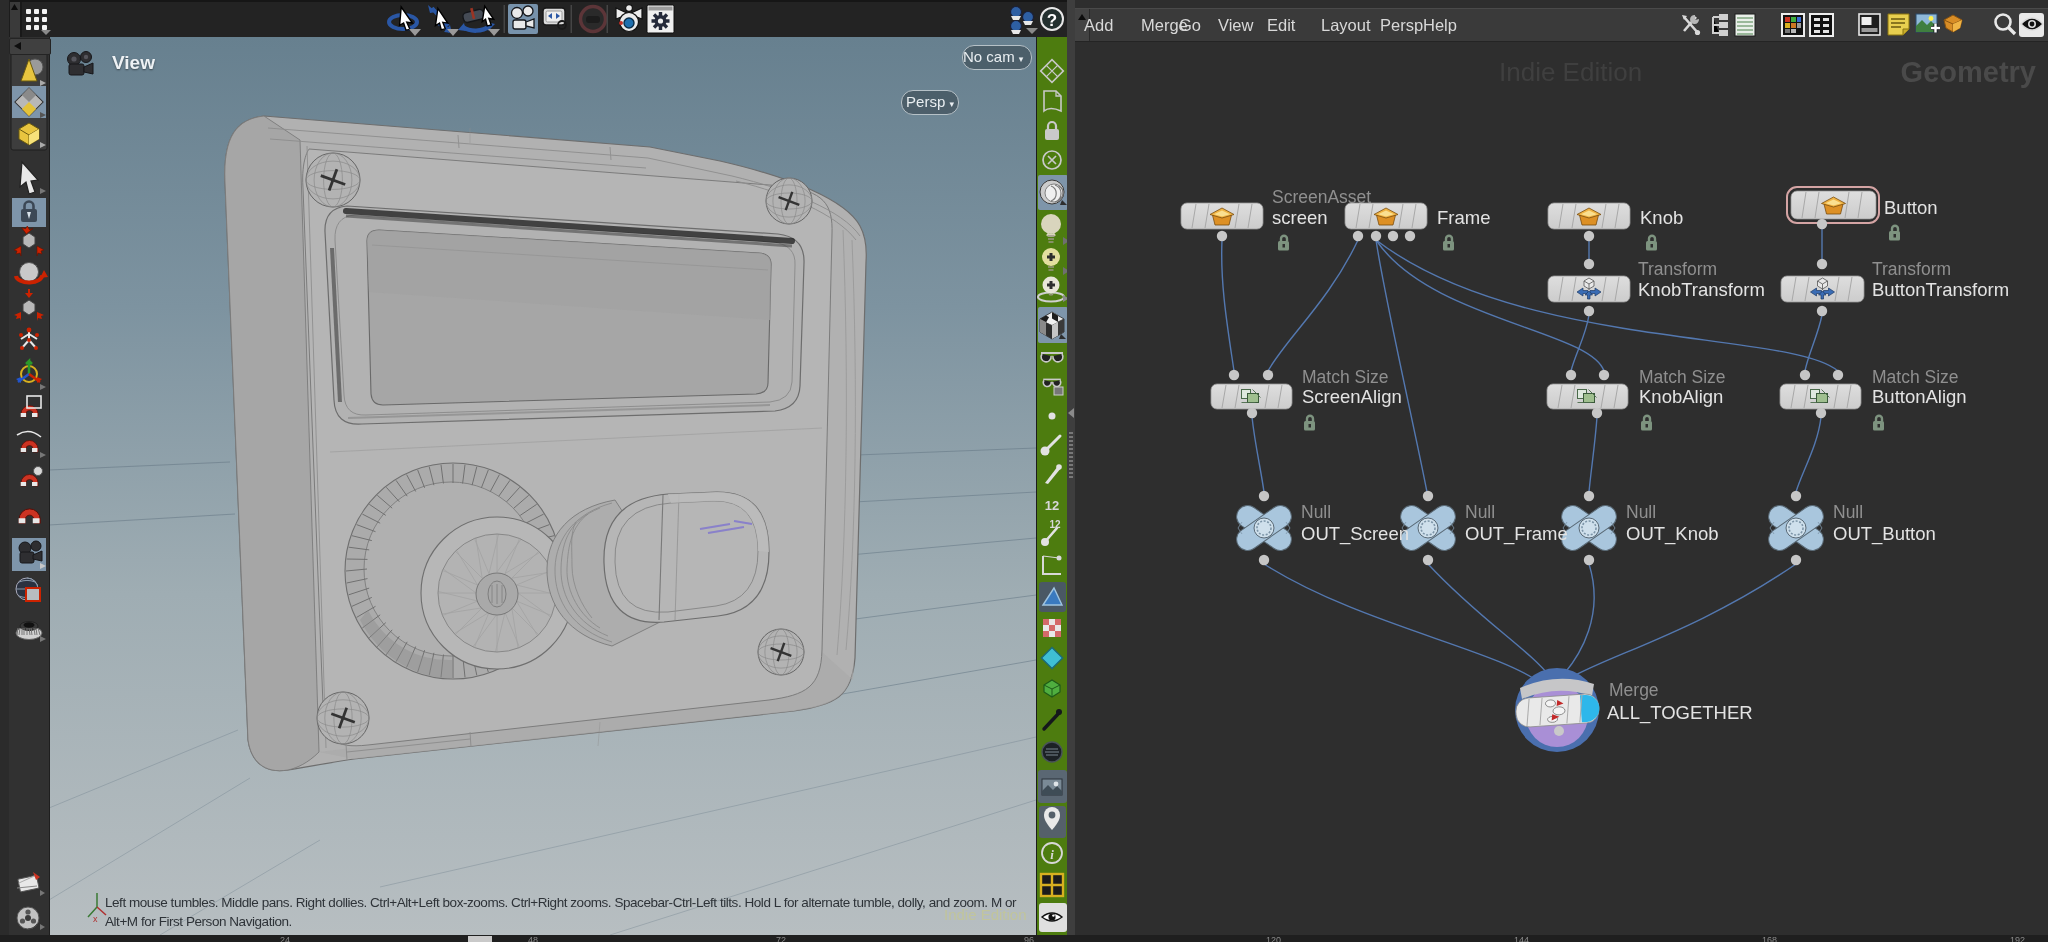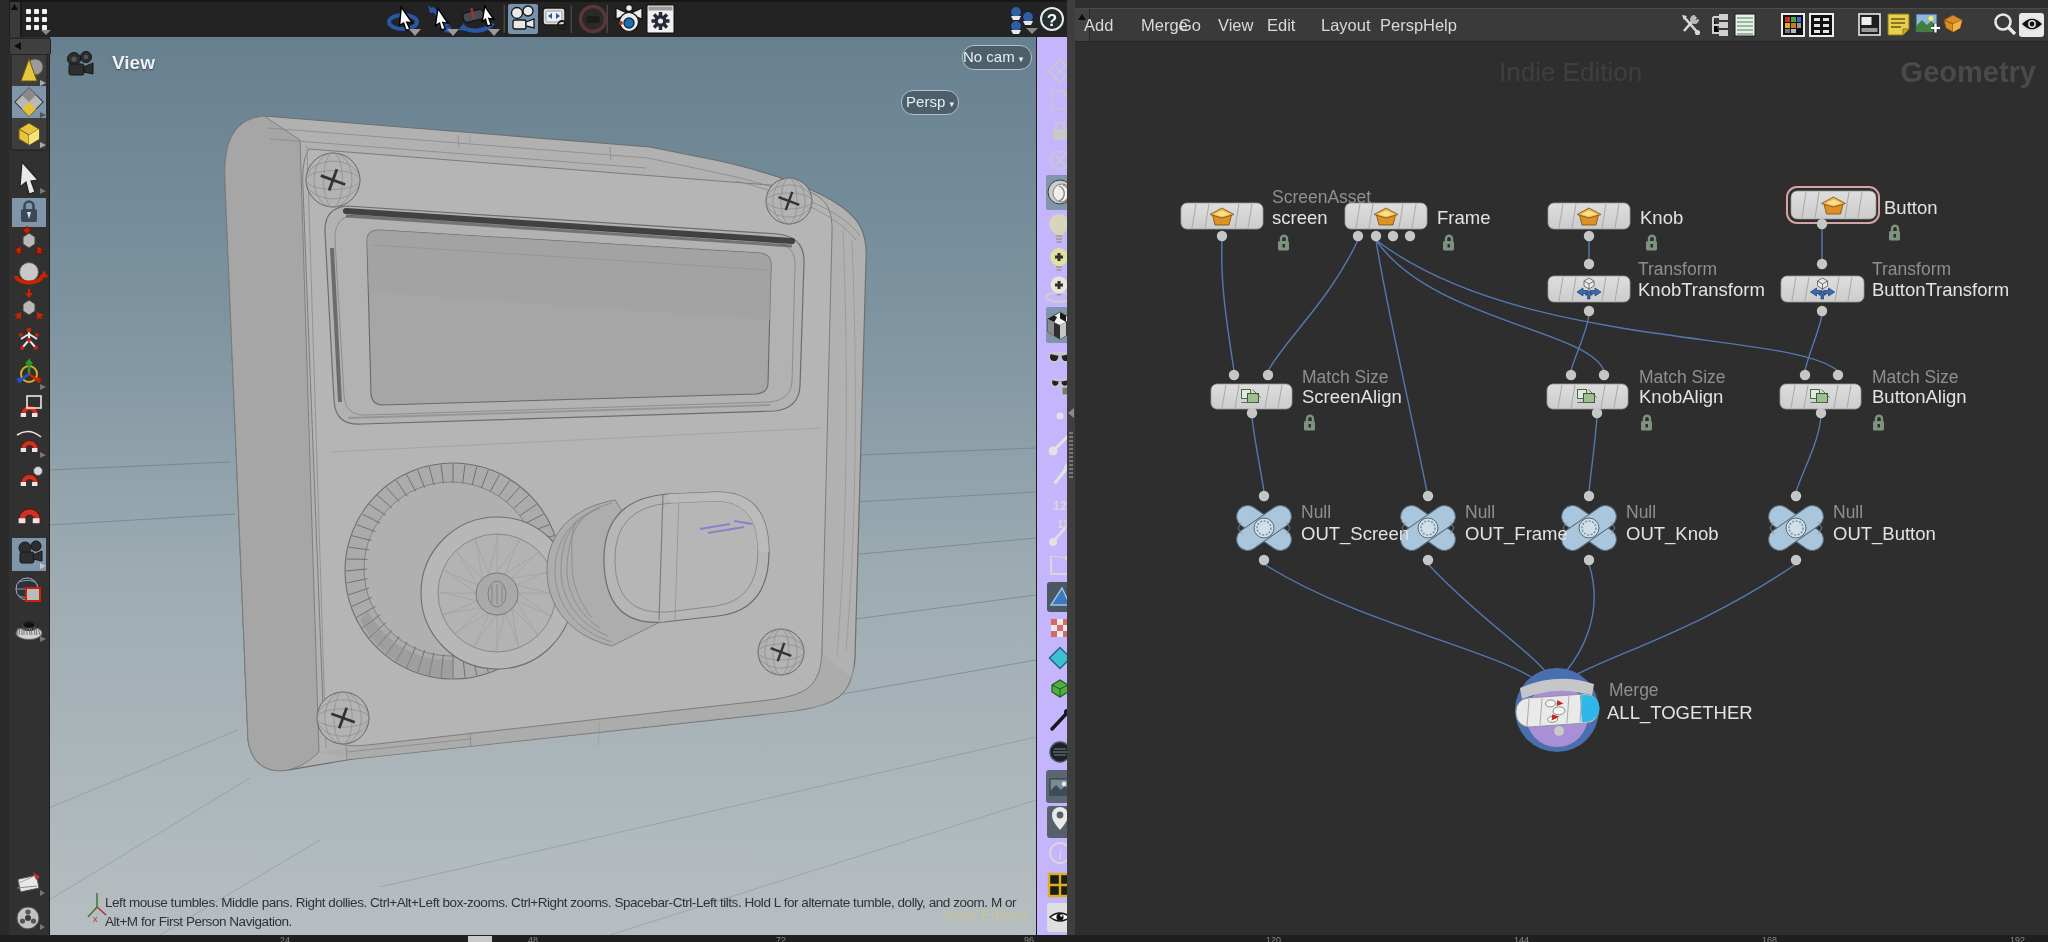--- a/index.html
+++ b/index.html
@@ -494,21 +494,21 @@
         <circle r="3" fill="#3a3a3a"></circle>
         <circle cx="0" cy="-6" r="2.6" fill="#555"></circle>
         <circle cx="5.5" cy="3" r="2.6" fill="#555"></circle>
         <circle cx="-5.5" cy="3" r="2.6" fill="#555"></circle>
         <path d="M9 6 a11 11 0 0 1 -9 5" fill="none" stroke="#444"></path>
       </g>
       <path d="M40 924 l5 3 -5 3 Z" fill="#777"></path>
     </svg>
 </div>
 
-<div class="abs" style="left:1036px;top:37px;width:31px;height:898px;background:#c4b5fd;border-left:1px solid #1c1c1c;padding-left:8px;">
+<div class="abs" style="left:1036px;top:37px;width:31px;height:898px;background:#4d7c0f;border-left:1px solid #1c1c1c;">
 <svg width="31" height="898" viewBox="1036 37 31 898" id="righttools">
       <g transform="translate(1051 71)">
         <g transform="rotate(45)">
           <rect x="-8" y="-8" width="16" height="16" fill="none" stroke="#c9c9c9" stroke-width="1.6"></rect>
           <path d="M-8 0 h16 M0 -8 v16" stroke="#c9c9c9" stroke-width="1.3"></path>
         </g>
       </g>
       <g transform="translate(1051 101)">
         <path d="M-8 -10 h12 l5 5 v15 q-11 -5 -17 0 Z" fill="none" stroke="#c9c9c9" stroke-width="1.6"></path>
         <path d="M4 -10 v5 h5" fill="none" stroke="#c9c9c9" stroke-width="1.3"></path>

